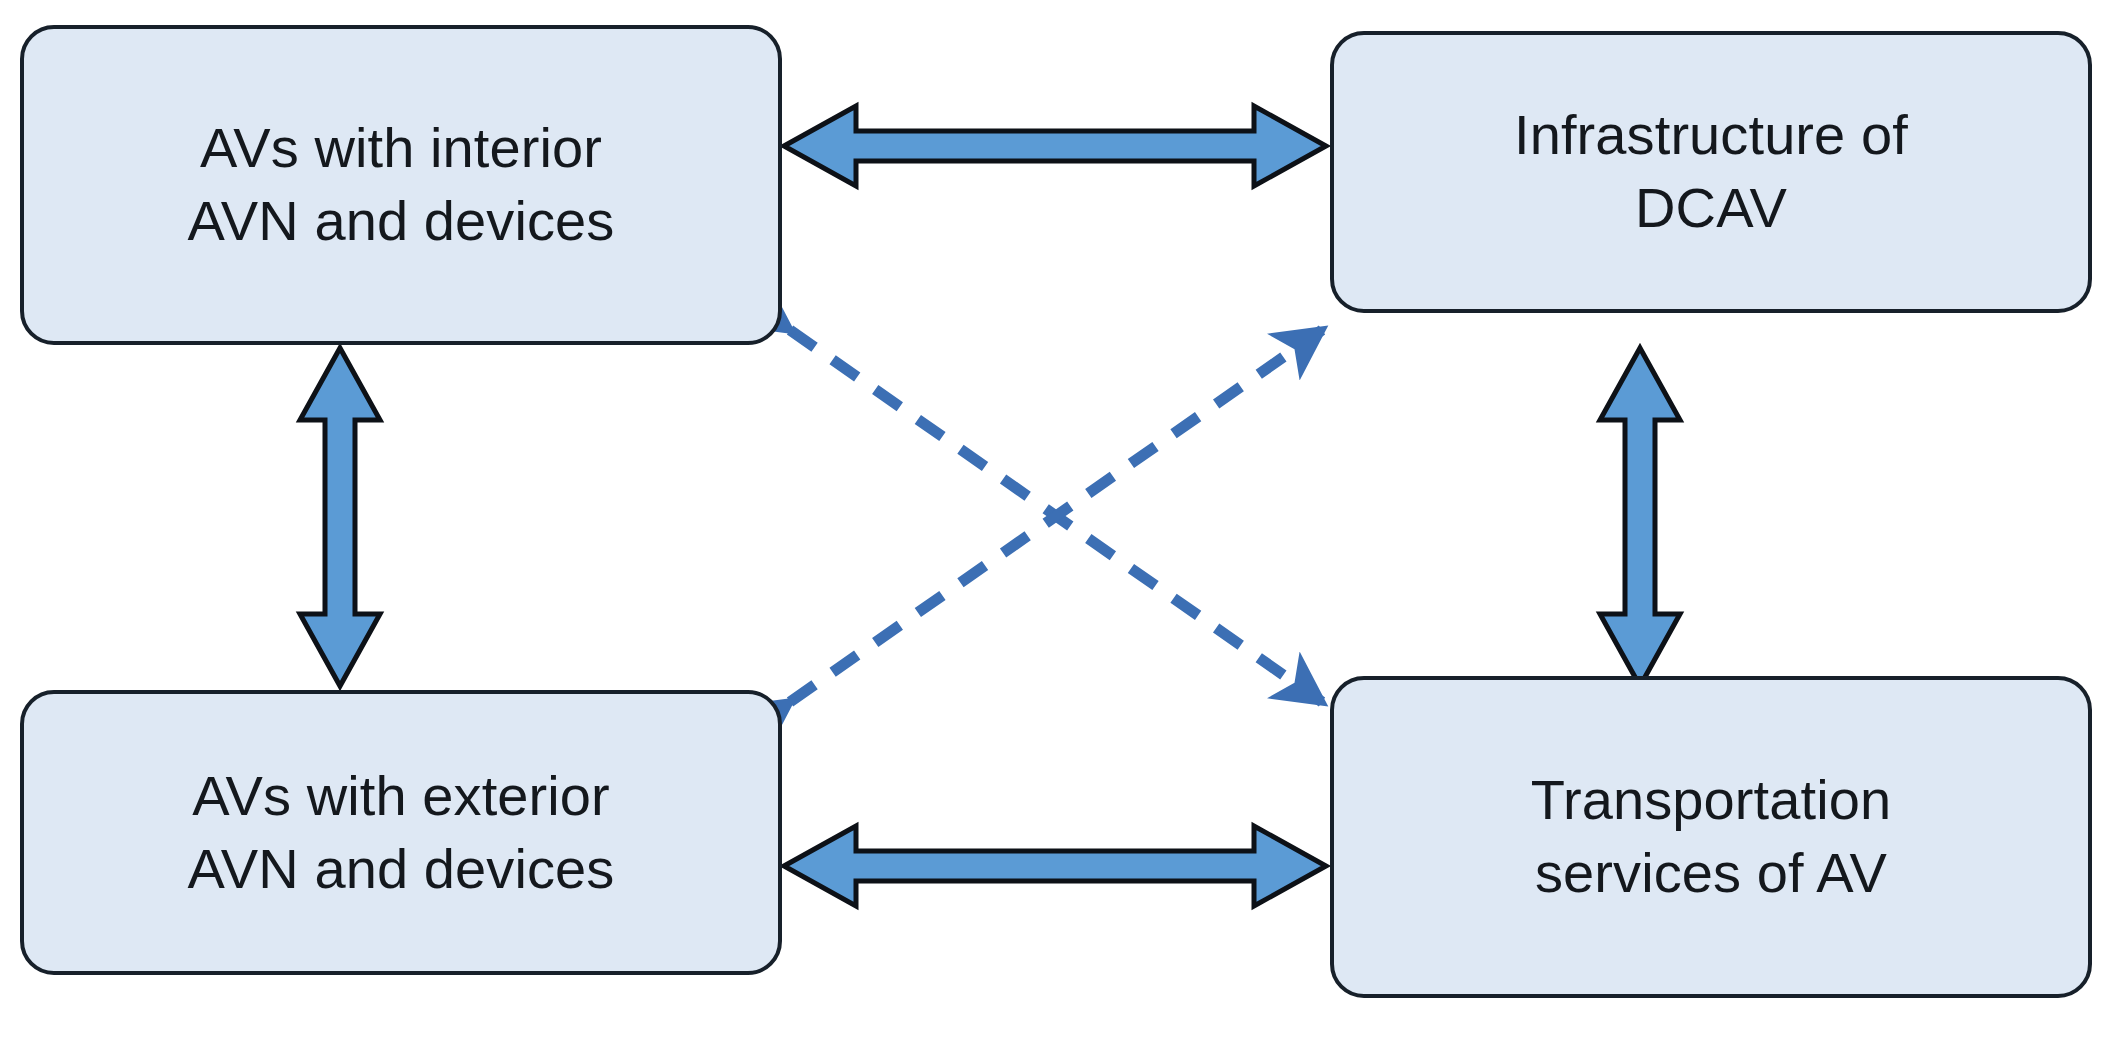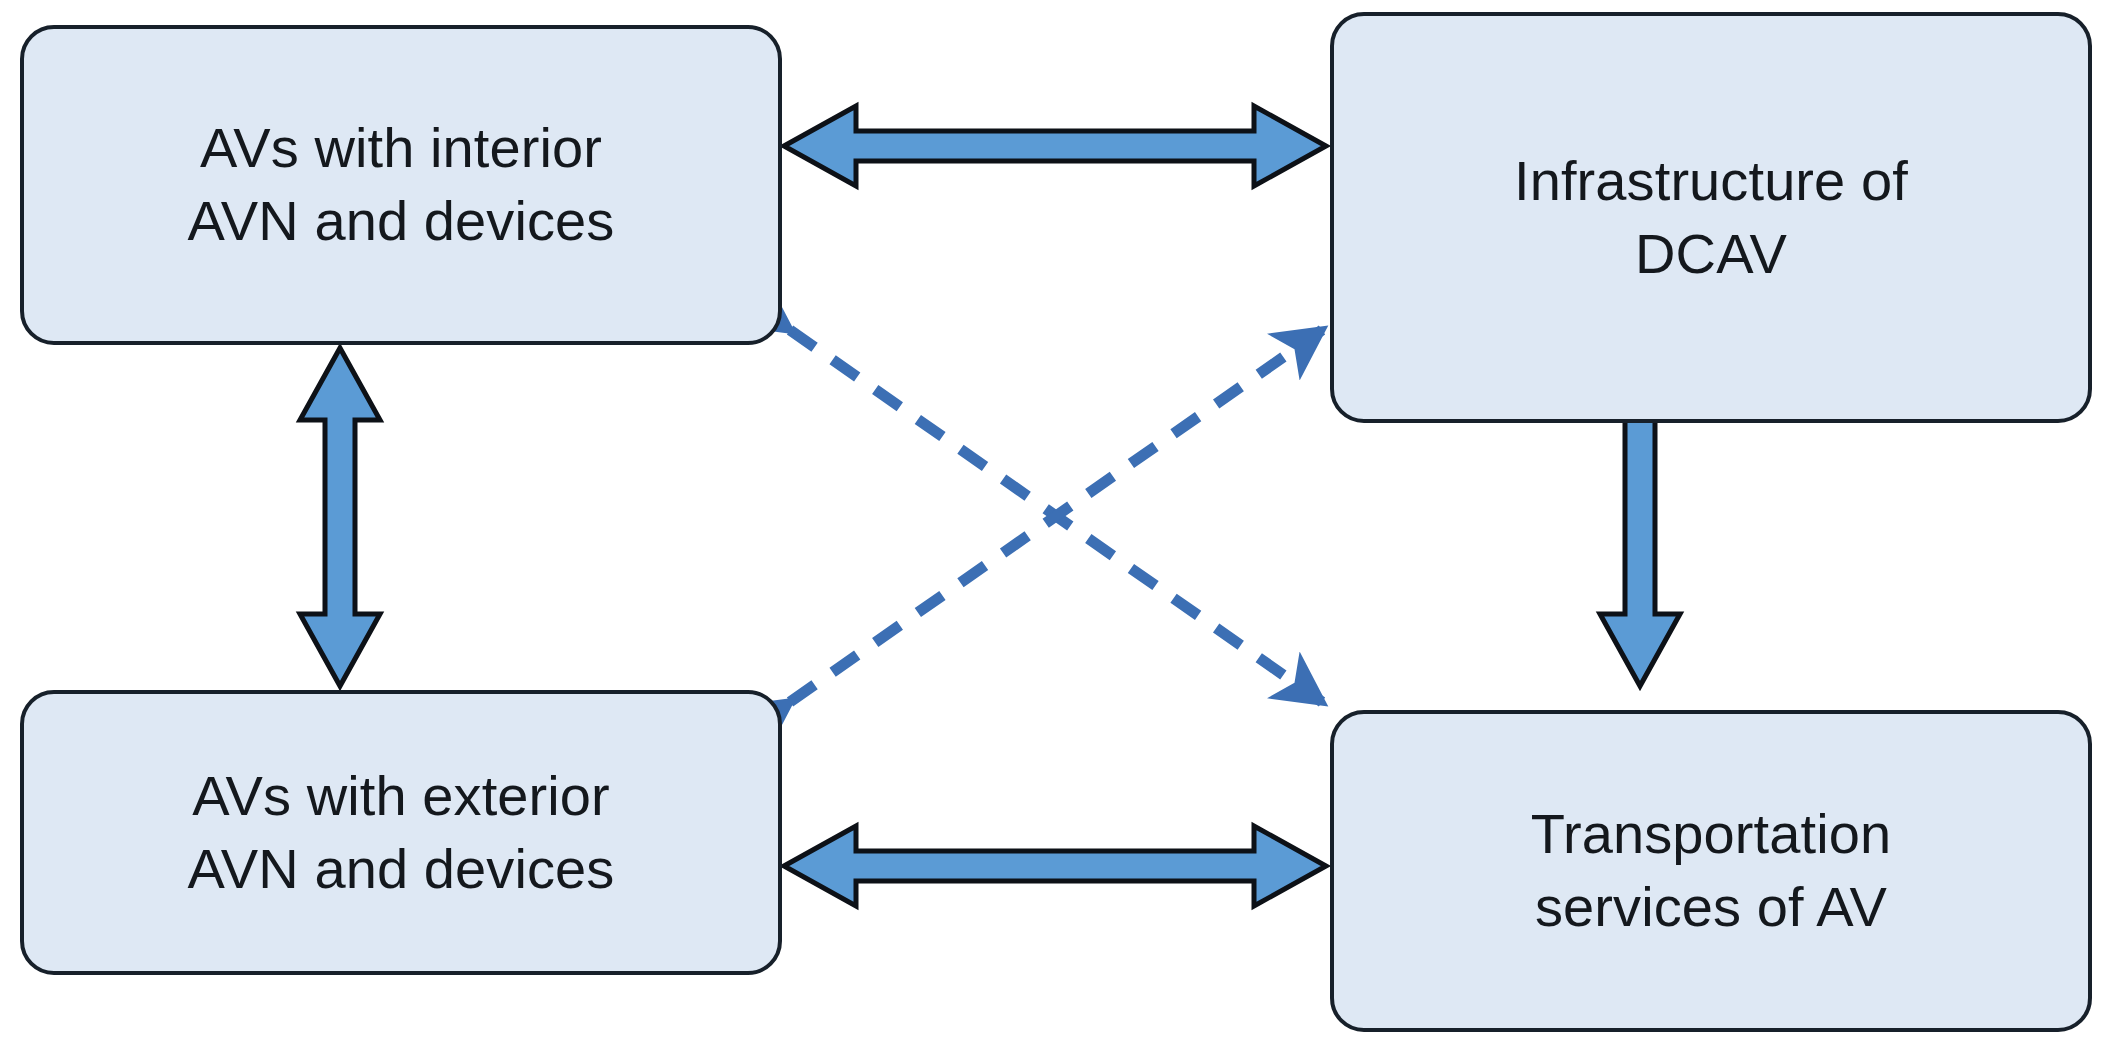--- a/index.html
+++ b/index.html
@@ -40,23 +40,23 @@
   .node-label {
     font-family: Liberation Sans, sans-serif;
     font-size: 56px;
     line-height: 1.30;
     color: #14181D;
     letter-spacing: 0.1px;
     padding: 0 26px;
     white-space: pre-line;
   }
   #box-av-interior { left: 20px;   top: 25px;  width: 762px; height: 320px; }
-  #box-infrastructure { left: 1330px; top: 12px;  width: 762px; height: 411px; }
+  #box-infrastructure { left: 1330px; top: 31px;  width: 762px; height: 282px; }
   #box-av-exterior { left: 20px;   top: 690px; width: 762px; height: 285px; }
-  #box-transportation { left: 1330px; top: 710px; width: 762px; height: 322px; }
+  #box-transportation { left: 1330px; top: 676px; width: 762px; height: 322px; }
 </style>
 </head>
 <body>
 
 <div id="diagram-root">
 
   <svg id="diagram-svg" viewBox="0 0 2125 1038" xmlns="http://www.w3.org/2000/svg">
 
     <defs>
       <marker id="dash-head" markerWidth="5.2" markerHeight="5.2" refX="4.3" refY="2.6" orient="auto" markerUnits="strokeWidth">

